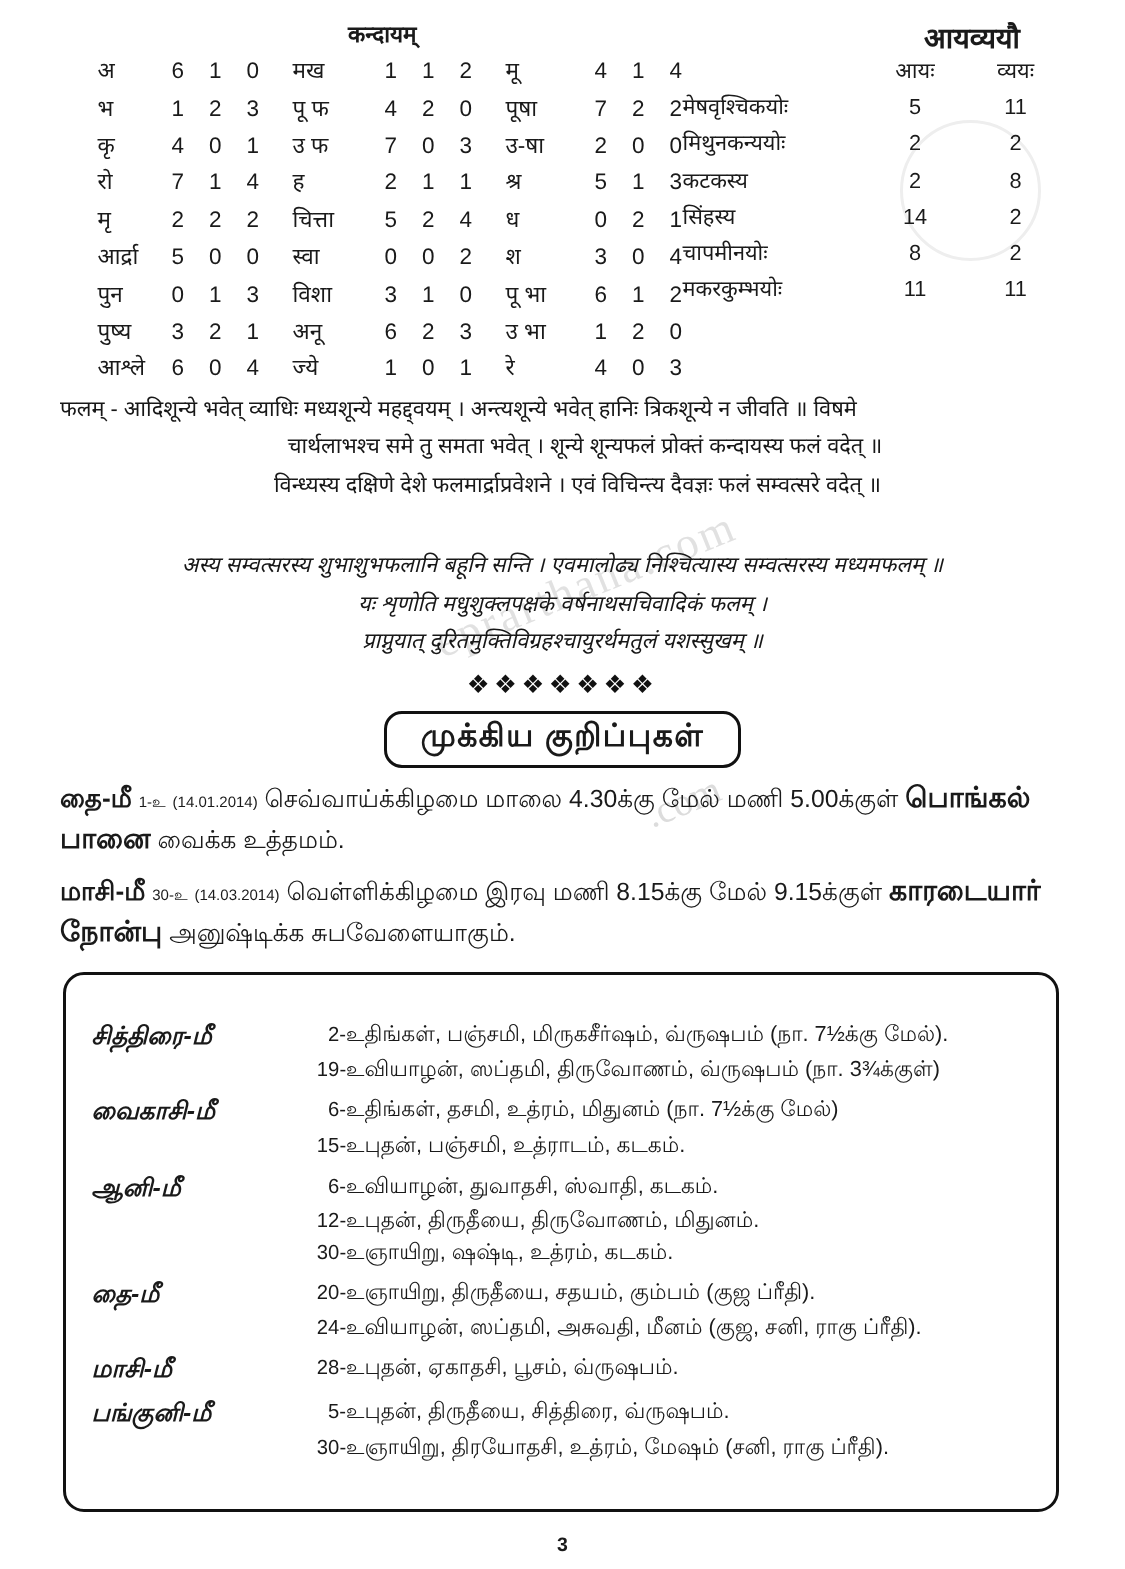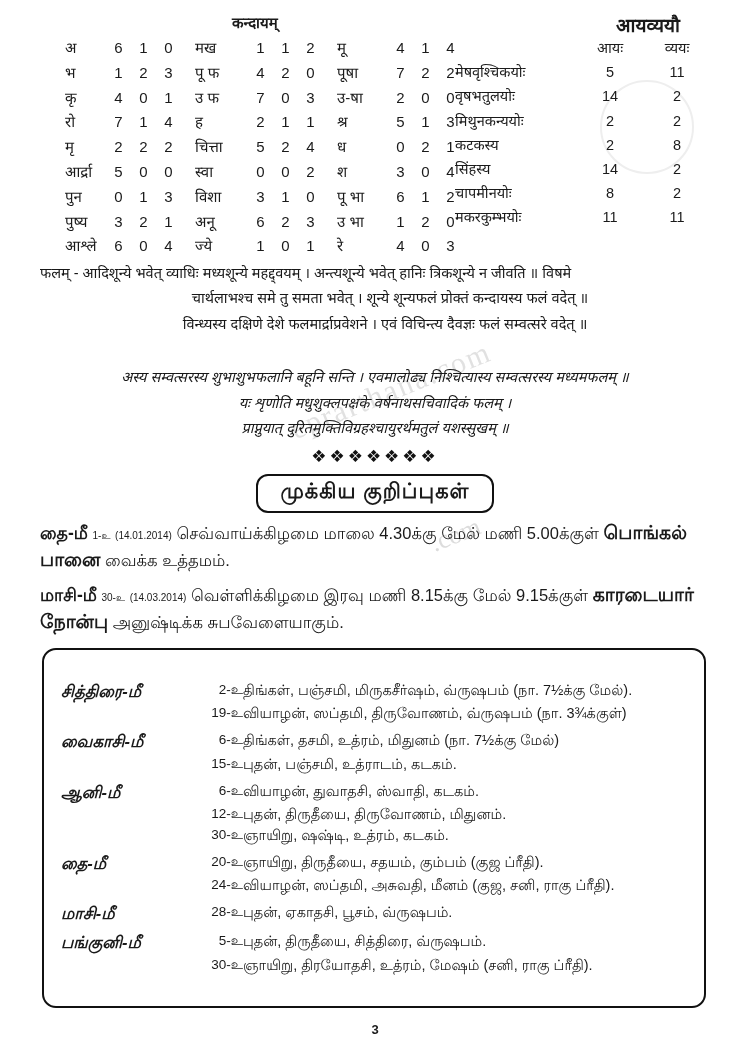--- a/index.html
+++ b/index.html
@@ -420,25 +420,20 @@
           <th class="sign"></th>
           <th class="aval">आयः</th>
           <th class="bval">व्ययः</th>
         </tr>
       </thead>
       <tbody id="aaya-body">
           <tr>
             <td class="sign">मेषवृश्चिकयोः</td>
             <td class="aval">5</td>
             <td class="bval">11</td>
-          </tr>
-          <tr>
-            <td class="sign">वृषभतुलयोः</td>
-            <td class="aval">14</td>
-            <td class="bval">2</td>
           </tr>
           <tr>
             <td class="sign">मिथुनकन्ययोः</td>
             <td class="aval">2</td>
             <td class="bval">2</td>
           </tr>
           <tr>
             <td class="sign">कटकस्य</td>
             <td class="aval">2</td>
             <td class="bval">8</td>

